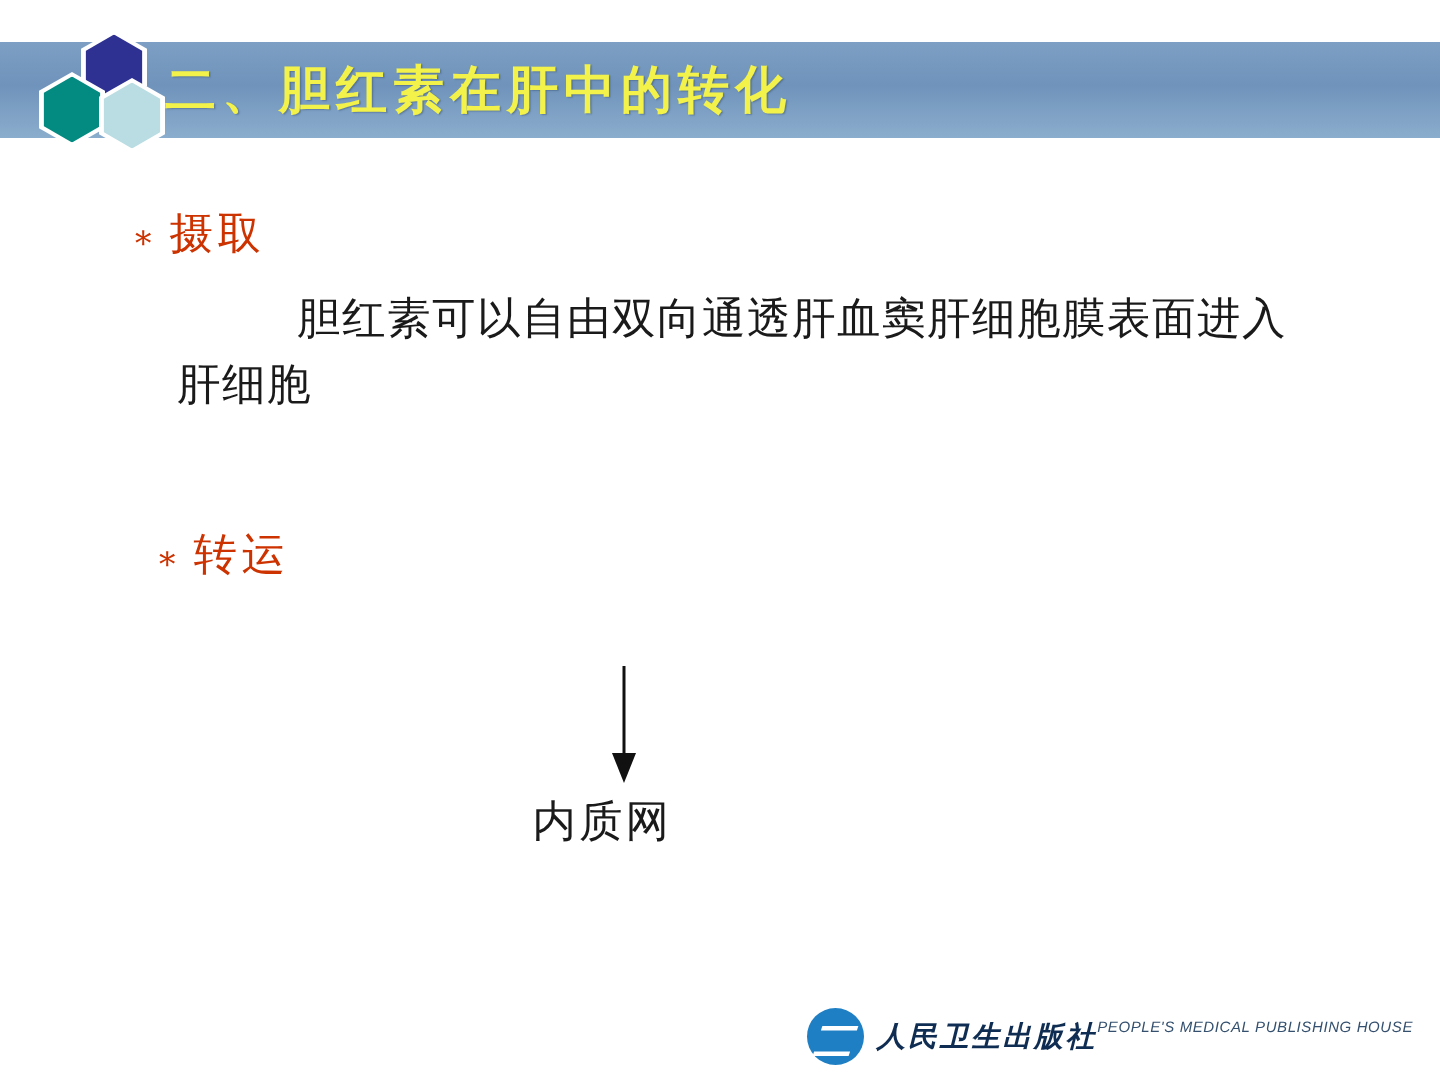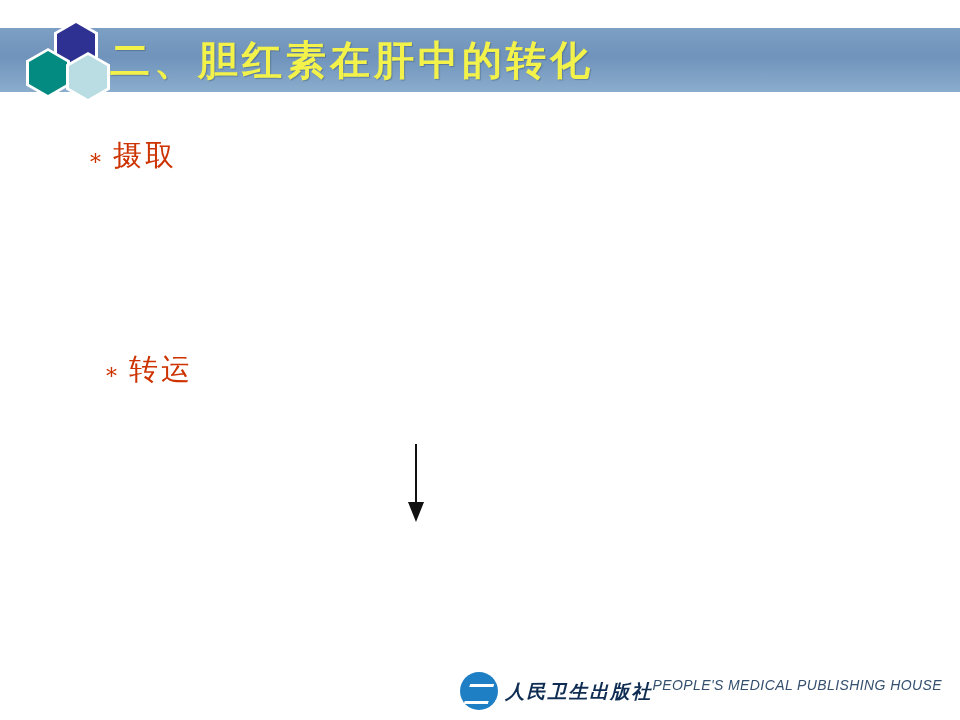--- a/index.html
+++ b/index.html
@@ -32,21 +32,21 @@
   .title-bar-inner {
     position: absolute;
     left: 110px;
     top: 0;
     height: 64px;
     display: flex;
     align-items: center;
   }
   .title-text {
     color: #f2f24a;
-    font-size: 40px;
+    font-size: 34px;
     letter-spacing: 4px;
     font-family: Liberation Serif, serif;
     font-weight: bold;
     white-space: nowrap;
     text-shadow: 1px 1px 1px rgba(40,60,90,0.35);
   }
 
   
   .hexes {
     position: absolute;
@@ -191,21 +191,21 @@
   }
   .logo-cn {
     font-size: 19px;
     color: #0f2d52;
     letter-spacing: 2px;
     font-family: "DejaVu Serif", serif;
     font-weight: bold;
     line-height: 22px;
   }
   .logo-en {
-    font-size: 14px;
+    font-size: 10px;
     color: #34506e;
     letter-spacing: 0.4px;
     font-family: "Liberation Sans", sans-serif;
     line-height: 11px;
     text-align: center;
   }
 </style>
 </head>
 <body>
 
@@ -228,32 +228,34 @@
     <div class="hex hex-pale" style="left:51px; top:35px;"></div>
   </div>
 
   <div class="content">
 
     <div class="bullet bullet-1">
       <span class="star">∗</span>
       <span class="btext">摄取</span>
     </div>
 
+    <div class="para para-1">胆红素可以自由双向通透肝血窦肝细胞膜表面进入肝细胞</div>
 
     <div class="bullet bullet-2">
       <span class="star">∗</span>
       <span class="btext">转运</span>
     </div>
 
 
     <div class="arrow">
       <div class="arrow-shaft"></div>
       <div class="arrow-head"></div>
     </div>
 
+    <div class="centered-line line-er">内质网</div>
 
   </div>
 
   <div class="footer-logo">
     <div class="logo-mark"></div>
     <div class="logo-text-block">
       <div class="logo-cn">人民卫生出版社</div>
       <div class="logo-en">PEOPLE'S MEDICAL PUBLISHING HOUSE</div>
     </div>
   </div>

